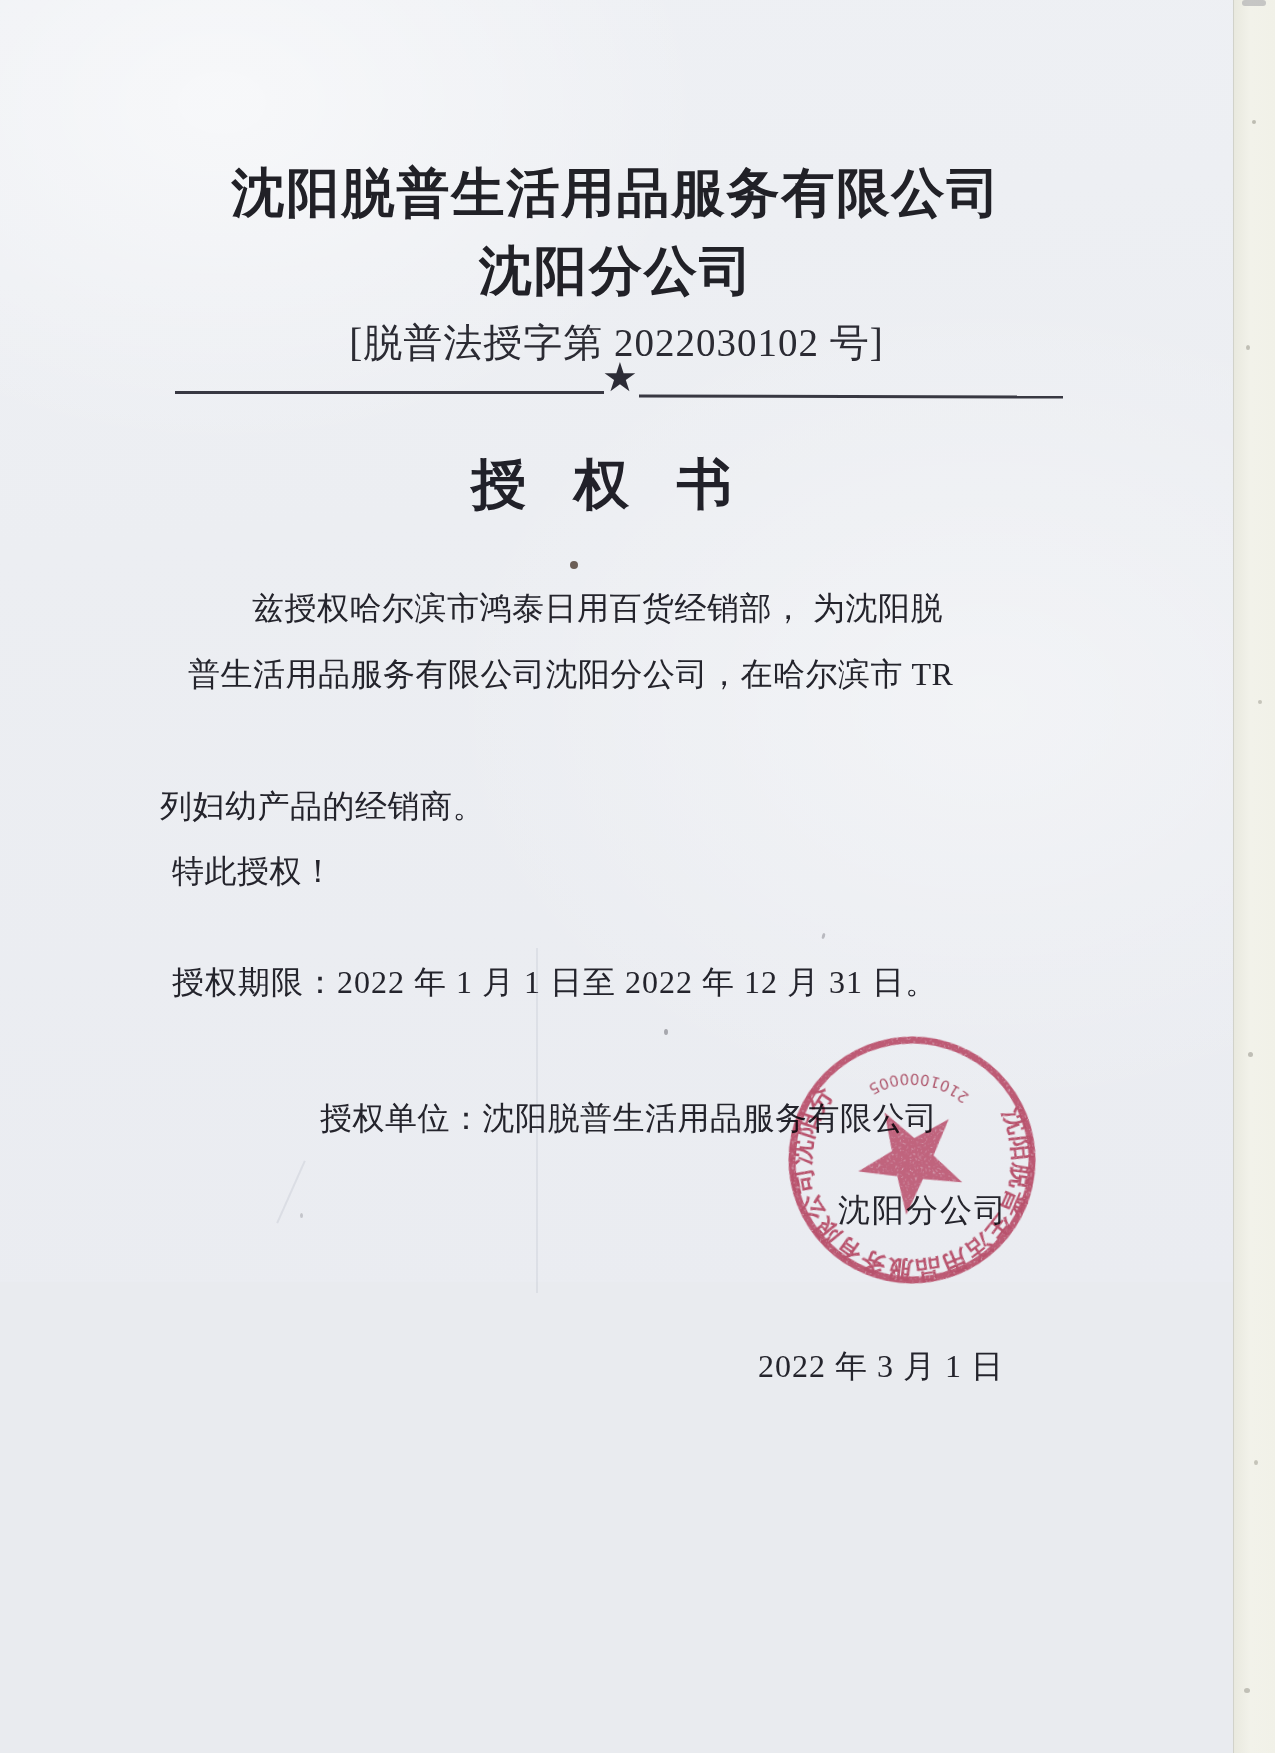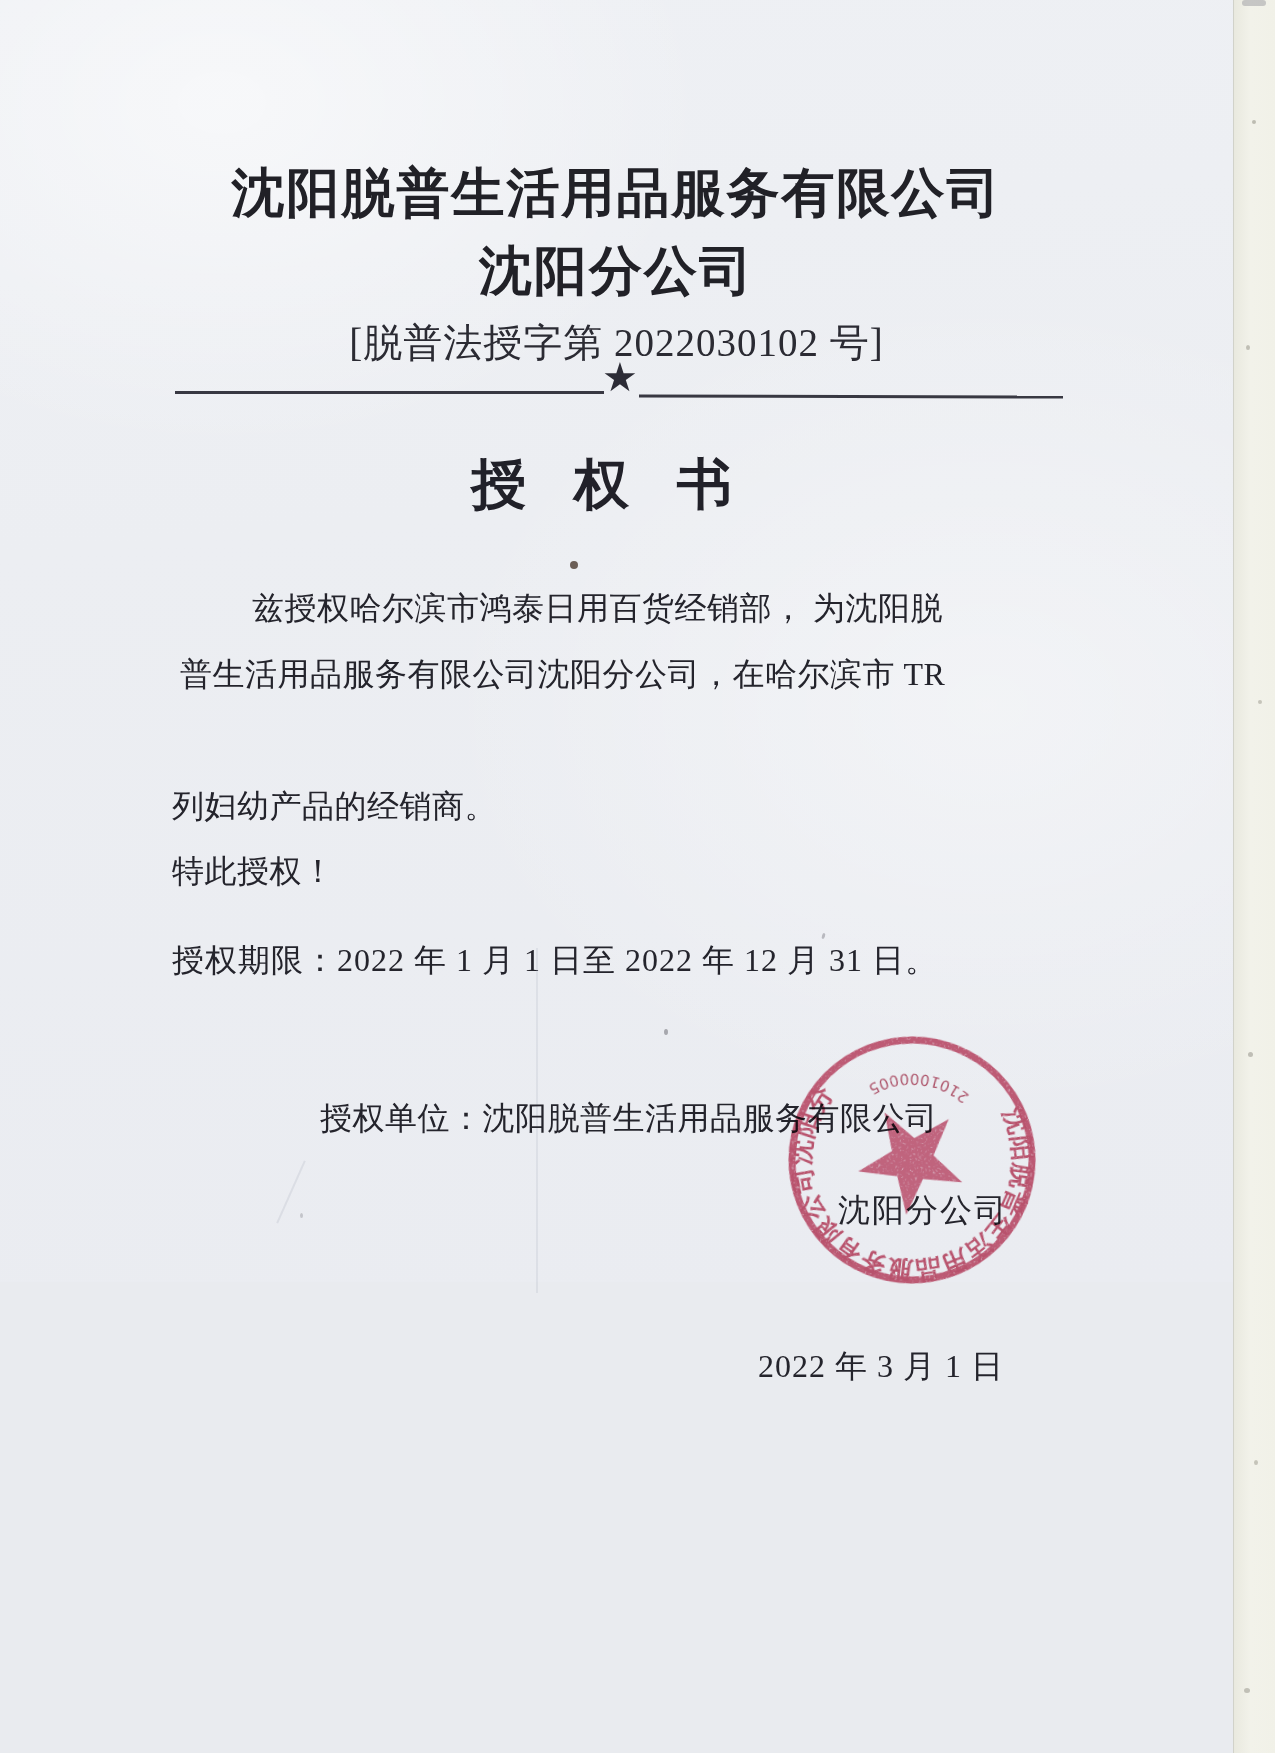--- a/index.html
+++ b/index.html
@@ -64,24 +64,24 @@
   <div class="txt title-line" style="top:236px;">沈阳分公司</div>
   <div class="txt docnum" style="top:316px;">[脱普法授字第 2022030102 号]</div>
 
   <div class="rule" style="left:175px; top:391px; width:429px;"></div>
   <div class="divider-star" style="left:602px; top:357px;">★</div>
   <div class="rule" style="left:639px; top:395px; width:424px; transform:rotate(0.15deg);"></div>
 
   <div class="txt heading" style="top:448px;">授 权 书</div>
 
   <div class="txt body-line" style="left:252px; top:584px;">兹授权哈尔滨市鸿泰日用百货经销部， 为沈阳脱</div>
-  <div class="txt body-line" style="left:180px; top:650px;">普生活用品服务有限公司沈阳分公司，在哈尔滨市 TR</div>
-  <div class="txt body-line" style="left:172px; top:782px;">列妇幼产品的经销商。</div>
+  <div class="txt body-line" style="left:188px; top:650px;">普生活用品服务有限公司沈阳分公司，在哈尔滨市 TR</div>
+  <div class="txt body-line" style="left:160px; top:782px;">列妇幼产品的经销商。</div>
   <div class="txt body-line" style="left:172px; top:847px;">特此授权！</div>
-  <div class="txt body-line" style="left:172px; top:936px; letter-spacing:1px;font-family:Liberation Serif, serif;">授权期限：2022 年 1 月 1 日至 2022 年 12 月 31 日。</div>
+  <div class="txt body-line" style="left:172px; top:958px; letter-spacing:1px;font-family:Liberation Serif, serif;">授权期限：2022 年 1 月 1 日至 2022 年 12 月 31 日。</div>
 
   <div class="txt body-line" style="left:320px; top:1094px; z-index:2;">授权单位：沈阳脱普生活用品服务有限公司</div>
   <div class="txt body-line" style="left:838px; top:1186px; letter-spacing:2px; z-index:2;">沈阳分公司</div>
   <div class="txt body-line" style="left:758px; top:1342px; letter-spacing:1px; z-index:2;">2022 年 3 月 1 日</div>
 
   <div class="seal-wrap">
     <svg width="280" height="280" viewBox="0 0 280 280">
       <defs>
         <filter id="inkmottle" x="-10%" y="-10%" width="120%" height="120%">
           <feTurbulence type="fractalNoise" baseFrequency="0.42" numOctaves="2" seed="7" result="noise"></feTurbulence>

